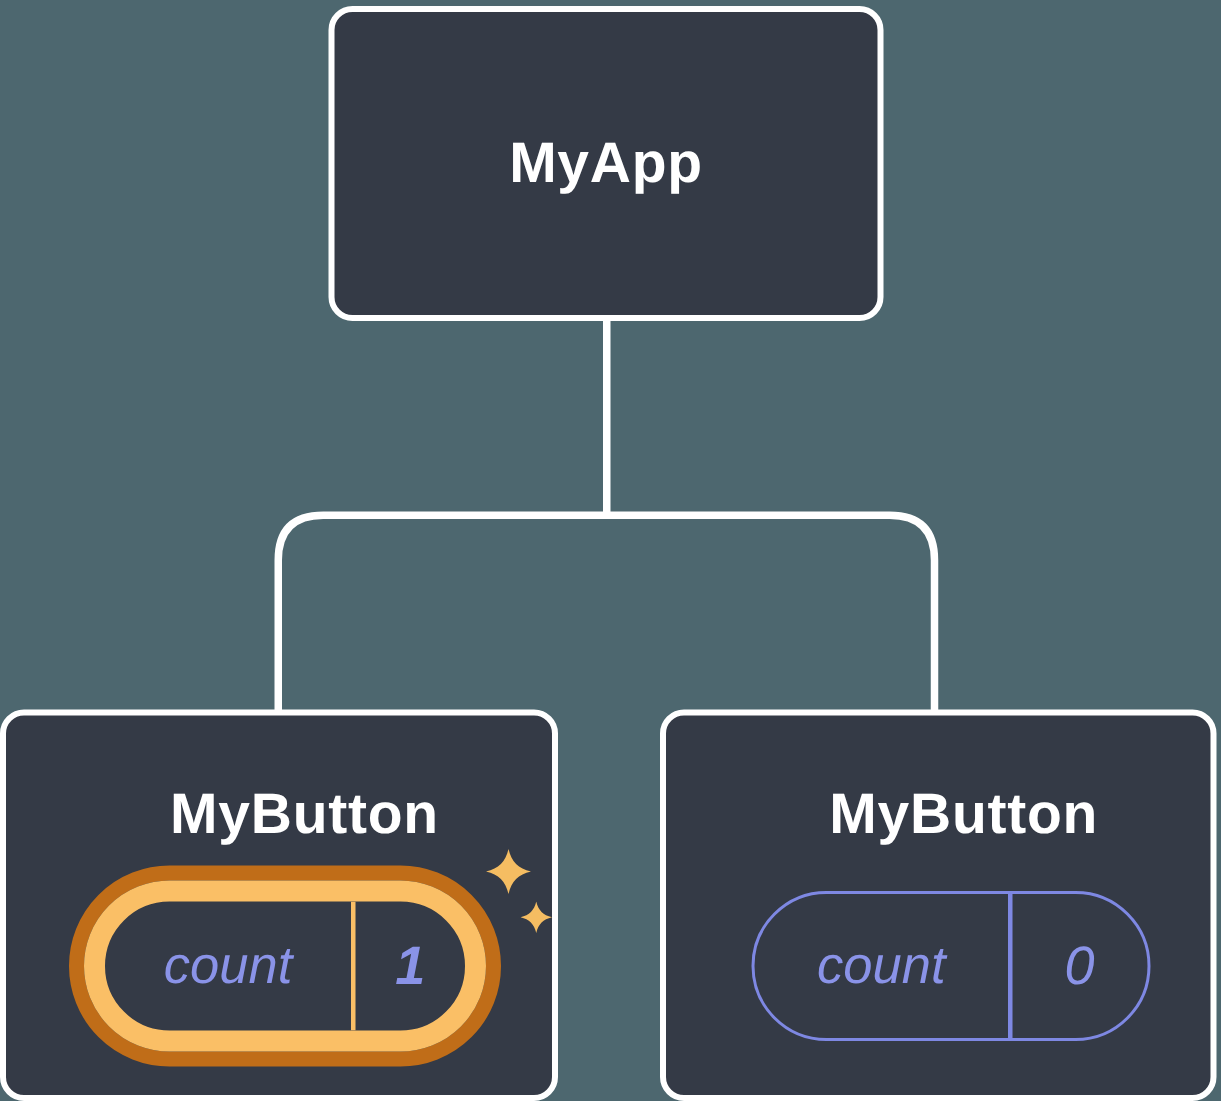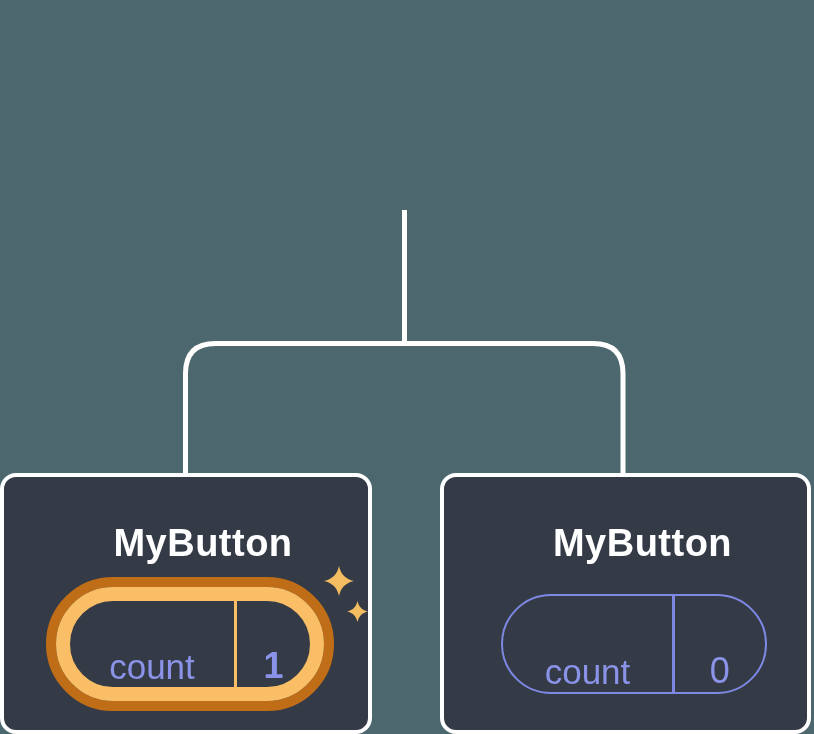--- a/index.html
+++ b/index.html
@@ -40,38 +40,41 @@
   .pill-hl .cell-value{flex:1;}
   
   .pill-plain{
     position:absolute;left:57px;top:117px;width:266px;height:100px;
     border-radius:999px;border:2.5px solid var(--purple-line);box-sizing:border-box;
     display:flex;align-items:stretch;overflow:hidden;
   }
   .pill-plain .cell-name{width:169px;}
   .pill-plain .divider{width:2.5px;background:var(--purple-line);}
   .pill-plain .cell-value{flex:1;}
-  .cell{display:flex;align-items:flex-end;justify-content:center;}
+  .cell{display:flex;align-items:center;justify-content:center;font-style:italic;}
   .state-name{color:var(--purple-text);font-size:35px;font-weight:400;}
   .state-value{color:var(--purple-text);font-size:36px;}
   .state-value.bold{font-weight:700;}
   .sparkle{position:absolute;fill:var(--sparkle);}
   #sparkle-big{left:320px;top:89px;}
   #sparkle-small{left:343px;top:124px;}
 </style>
 </head>
 <body>
 
 <div class="canvas">
 
   <svg class="connectors" width="814" height="734" viewBox="0 0 814 734" aria-hidden="true">
     <path d="M404.5 210 L404.5 346"></path>
     <path d="M185.5 475 L185.5 373.5 Q185.5 343.5 215.5 343.5 L593 343.5 Q623 343.5 623 373.5 L623 475"></path>
   </svg>
 
+  <div class="card" id="card-root">
+    <div class="node-label">MyApp</div>
+  </div>
 
   <div class="card" id="card-left">
     <div class="node-label child-label">MyButton</div>
 
     <div class="pill-hl">
       <div class="pill-hl-inner">
         <div class="cell cell-name">
           <span class="state-name">count</span>
         </div>
         <div class="divider"></div>

